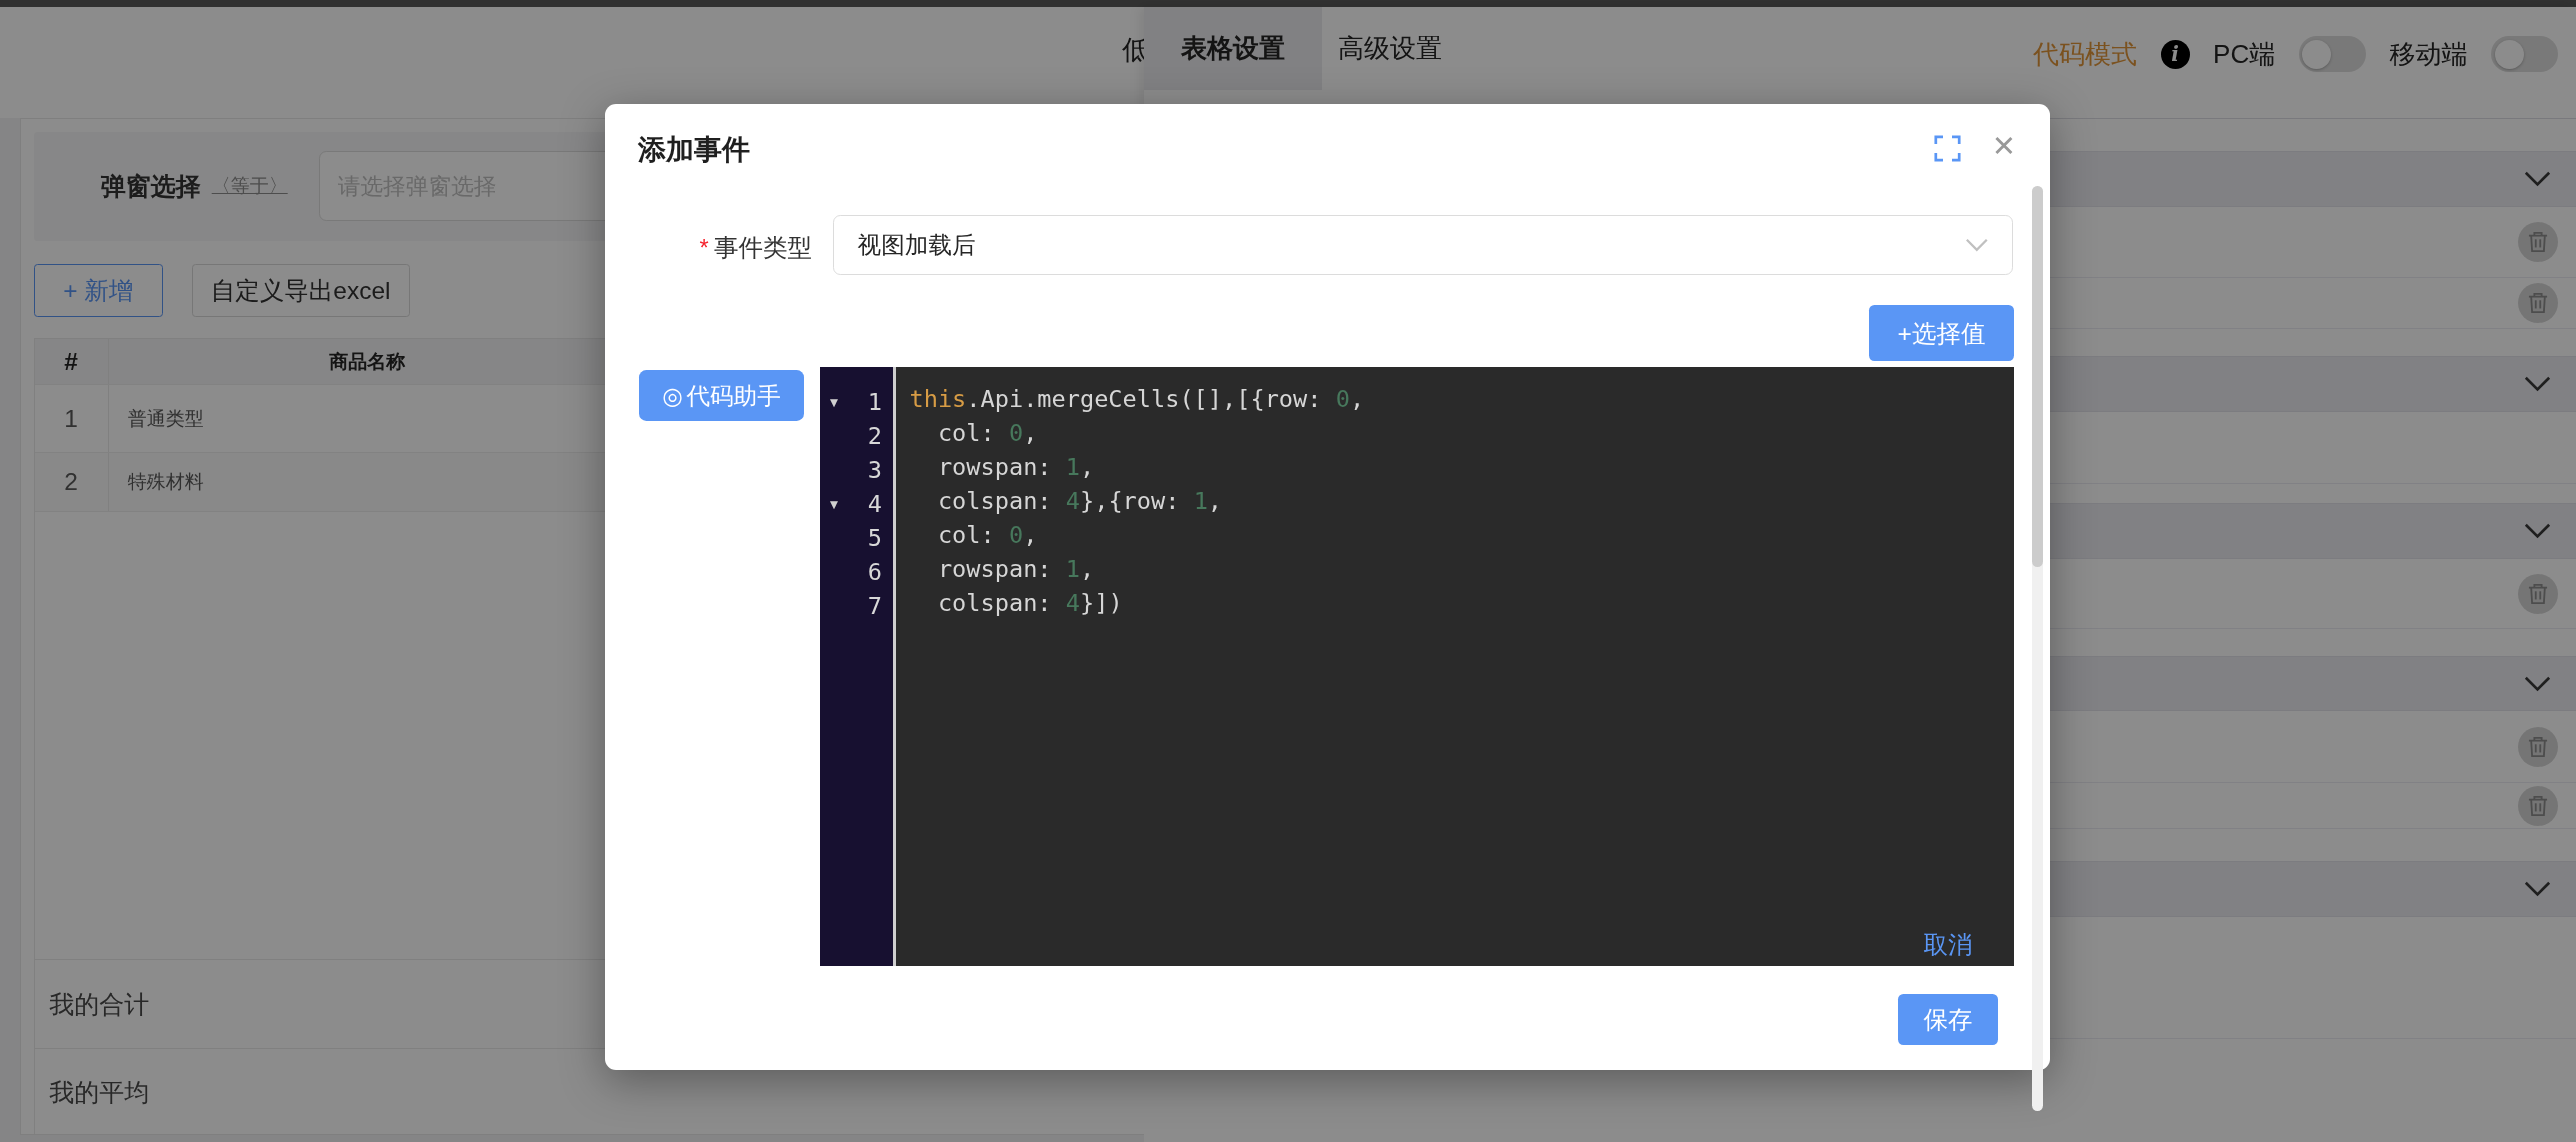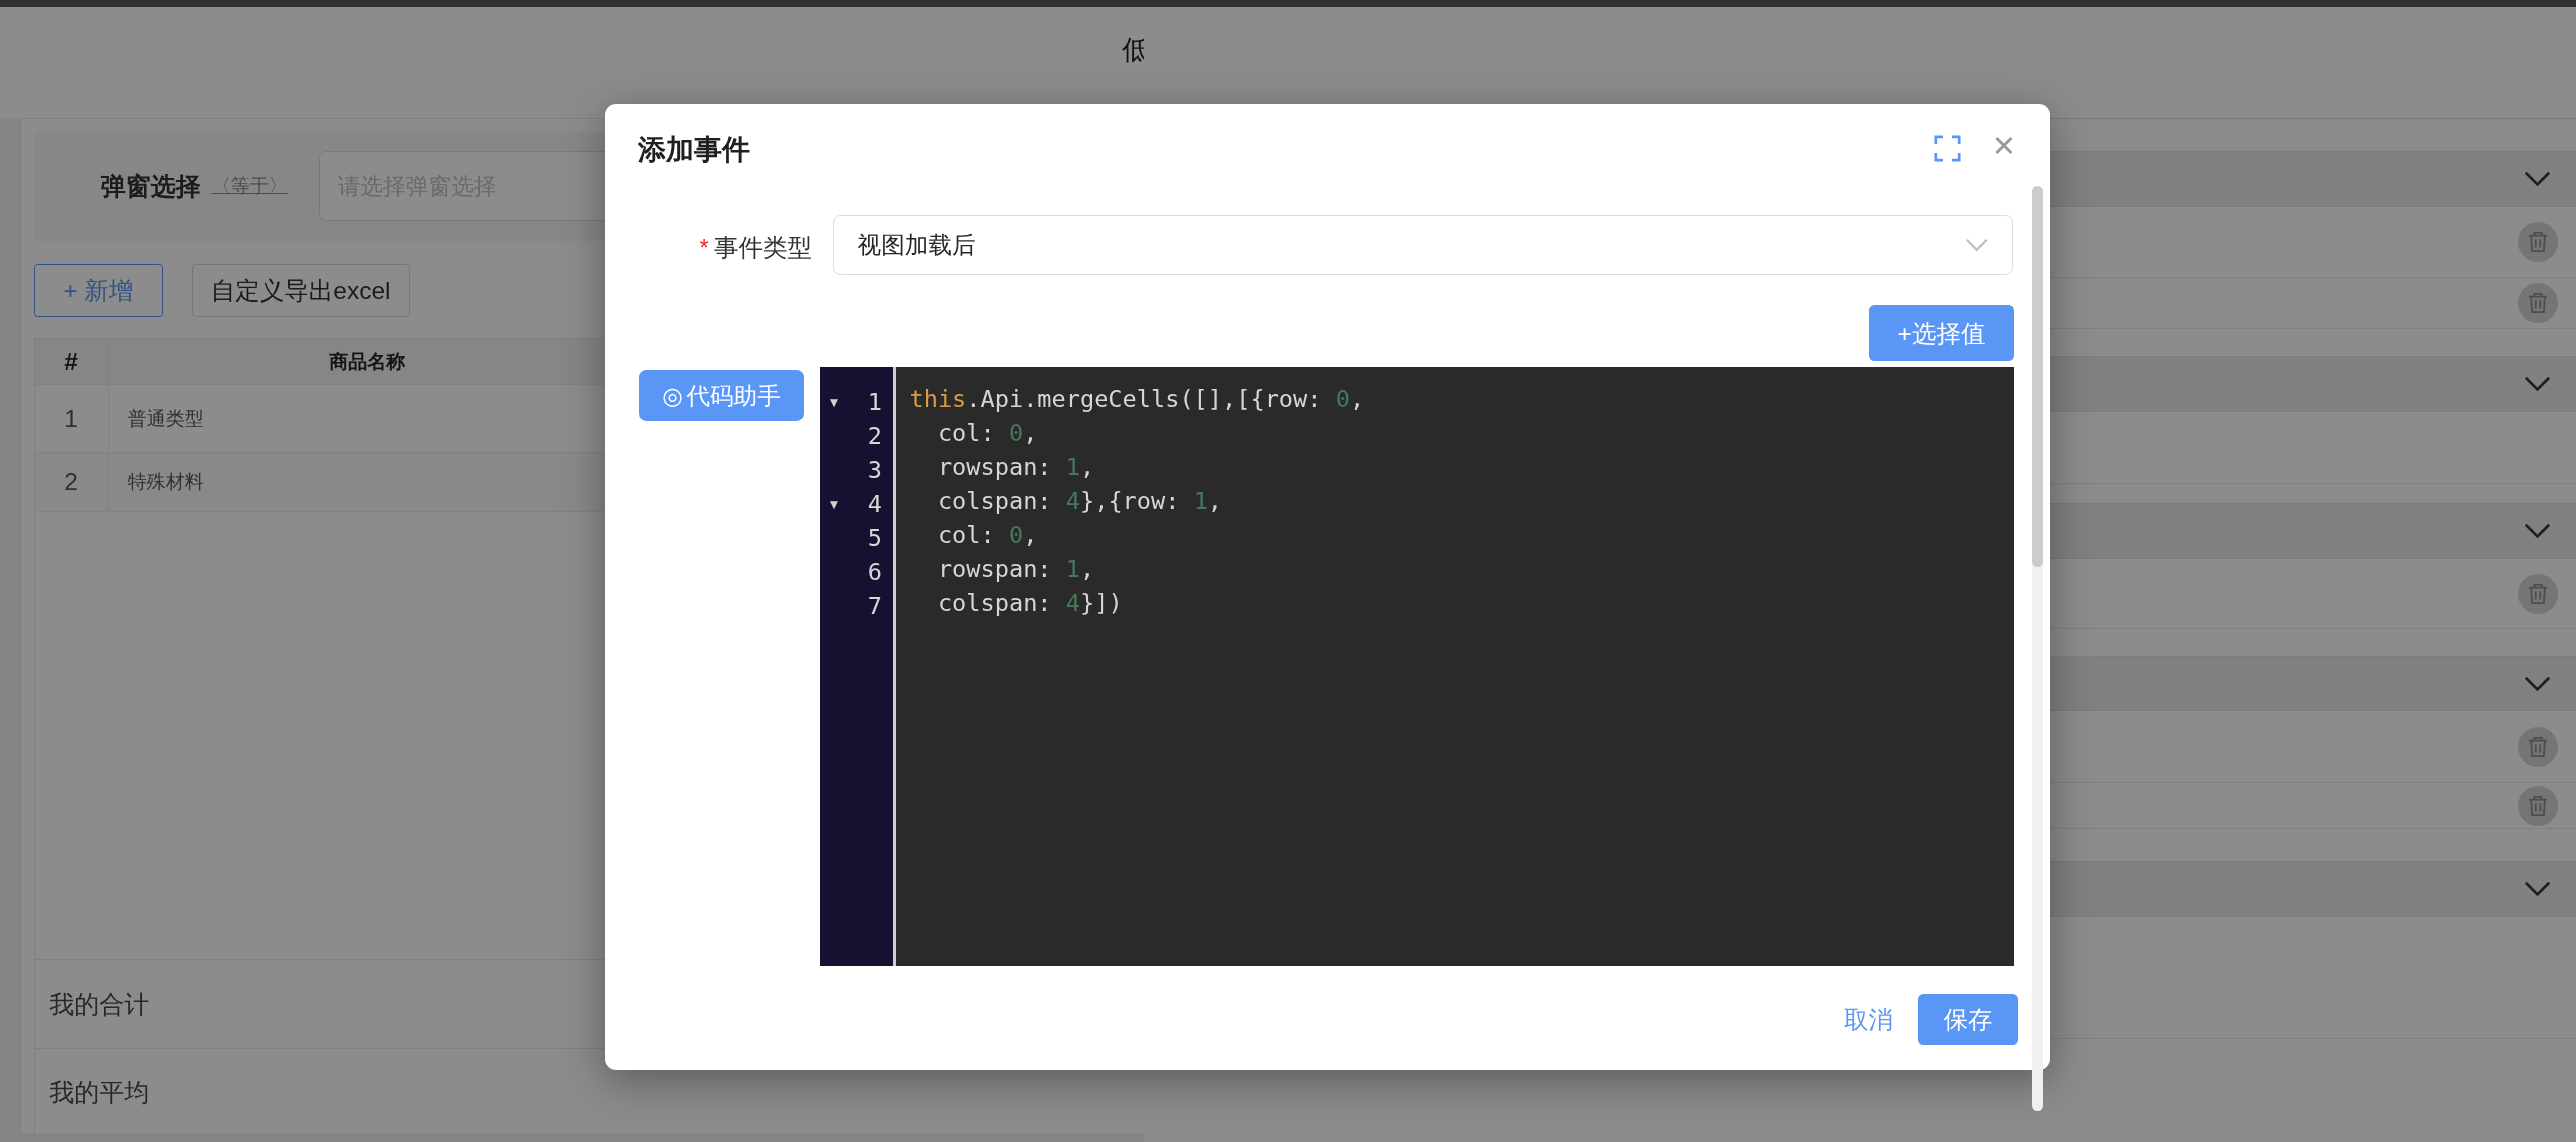--- a/index.html
+++ b/index.html
@@ -91,35 +91,52 @@
   .gline .fold{position:absolute;left:7.3px;top:50%;transform:translateY(-50%);font-size:13.6px;color:#d0d0d0;cursor:pointer;}
   .gline .ln{position:absolute;right:11px;top:50%;transform:translateY(-50%);
     font-size:23.6px;font-family:"DejaVu Sans Mono",monospace;}
   .codecol{position:absolute;left:75px;top:0;right:0;bottom:0;padding:18px 0 0 14.5px;box-sizing:border-box;cursor:text;}
   .cline{height:34px;font-family:"DejaVu Sans Mono",monospace;font-size:23.6px;white-space:pre;}
   .tk-k{color:#d79c45;}
   .tk-p{color:#d6d6d6;}
   .tk-n{color:#47785c;}
   .m-scroll-track{position:absolute;left:1427px;top:82px;width:11px;height:925px;background:#f0f0f0;border-radius:5.4px;}
   .m-scroll-thumb{position:absolute;left:1427px;top:82px;width:11px;height:381px;background:#cccccc;border-radius:5.4px;cursor:pointer;}
-  .modal-footer{position:absolute;right:32px;bottom:25px;display:flex;align-items:center;gap:25px;}
+  .modal-footer{position:absolute;right:52px;bottom:25px;display:flex;align-items:center;gap:33px;flex-direction:column;}
   .cancel-btn{font-size:24.5px;color:var(--blue);cursor:pointer;}
   .save-btn{width:100px;height:51px;background:var(--blue);color:#fff;font-size:24.5px;border-radius:5.4px;
     display:flex;align-items:center;justify-content:center;cursor:pointer;}
 </style>
 </head>
 <body>
 
 <div class="screen">
 
   <div class="top-strip"></div>
 
   <div class="topbar">
     <div class="page-title-clip">低</div>
 
+    <div class="drawer-header">
+      <div class="tab tab-active">表格设置</div>
+      <div class="tab tab-inactive">高级设置</div>
+
+      <div class="hcontrols">
+        <span class="code-mode">代码模式</span>
+        <span class="info-icon">i</span>
+        <span class="side-label">PC端</span>
+        <span class="toggle">
+            <span class="knob"></span>
+          </span>
+        <span class="side-label">移动端</span>
+        <span class="toggle">
+            <span class="knob"></span>
+          </span>
+      </div>
+    </div>
   </div>
 
   <div class="left-card">
     <div class="filter-band">
       <span class="filter-label">弹窗选择</span>
       <span class="filter-op">〈等于〉</span>
       <input class="filter-input" readonly="" placeholder="请选择弹窗选择" style="">
     </div>
 
     <div class="btn-row">

